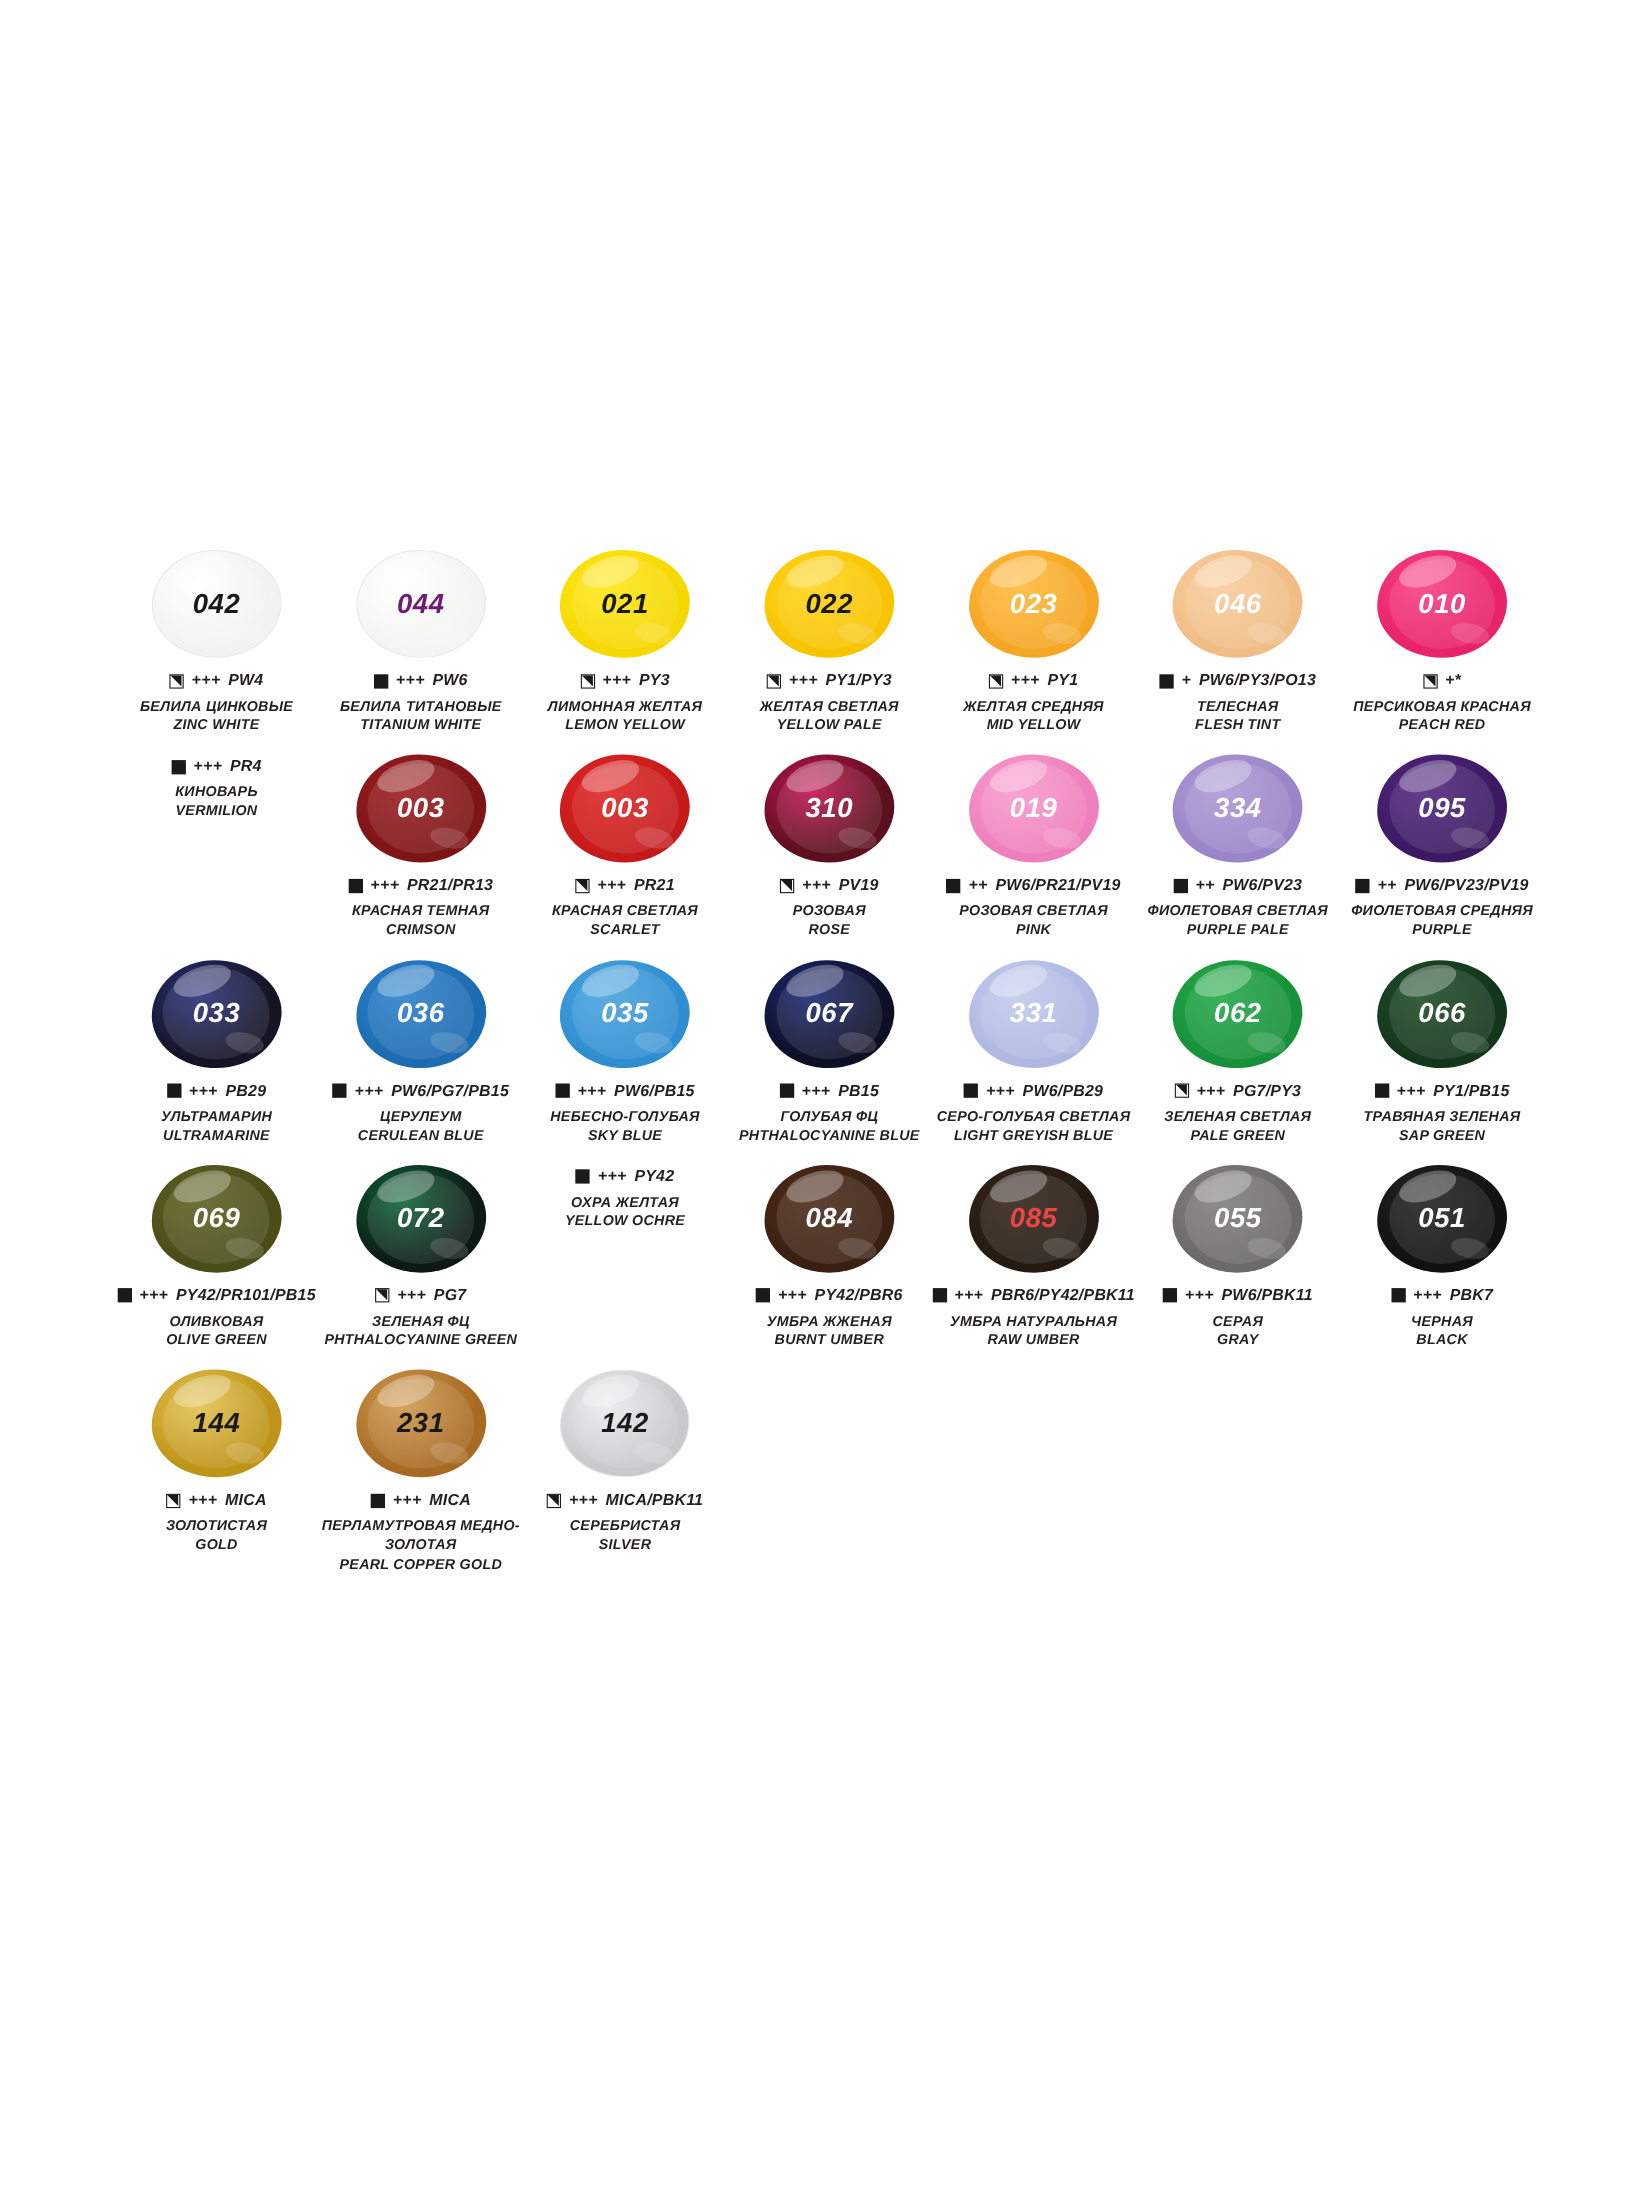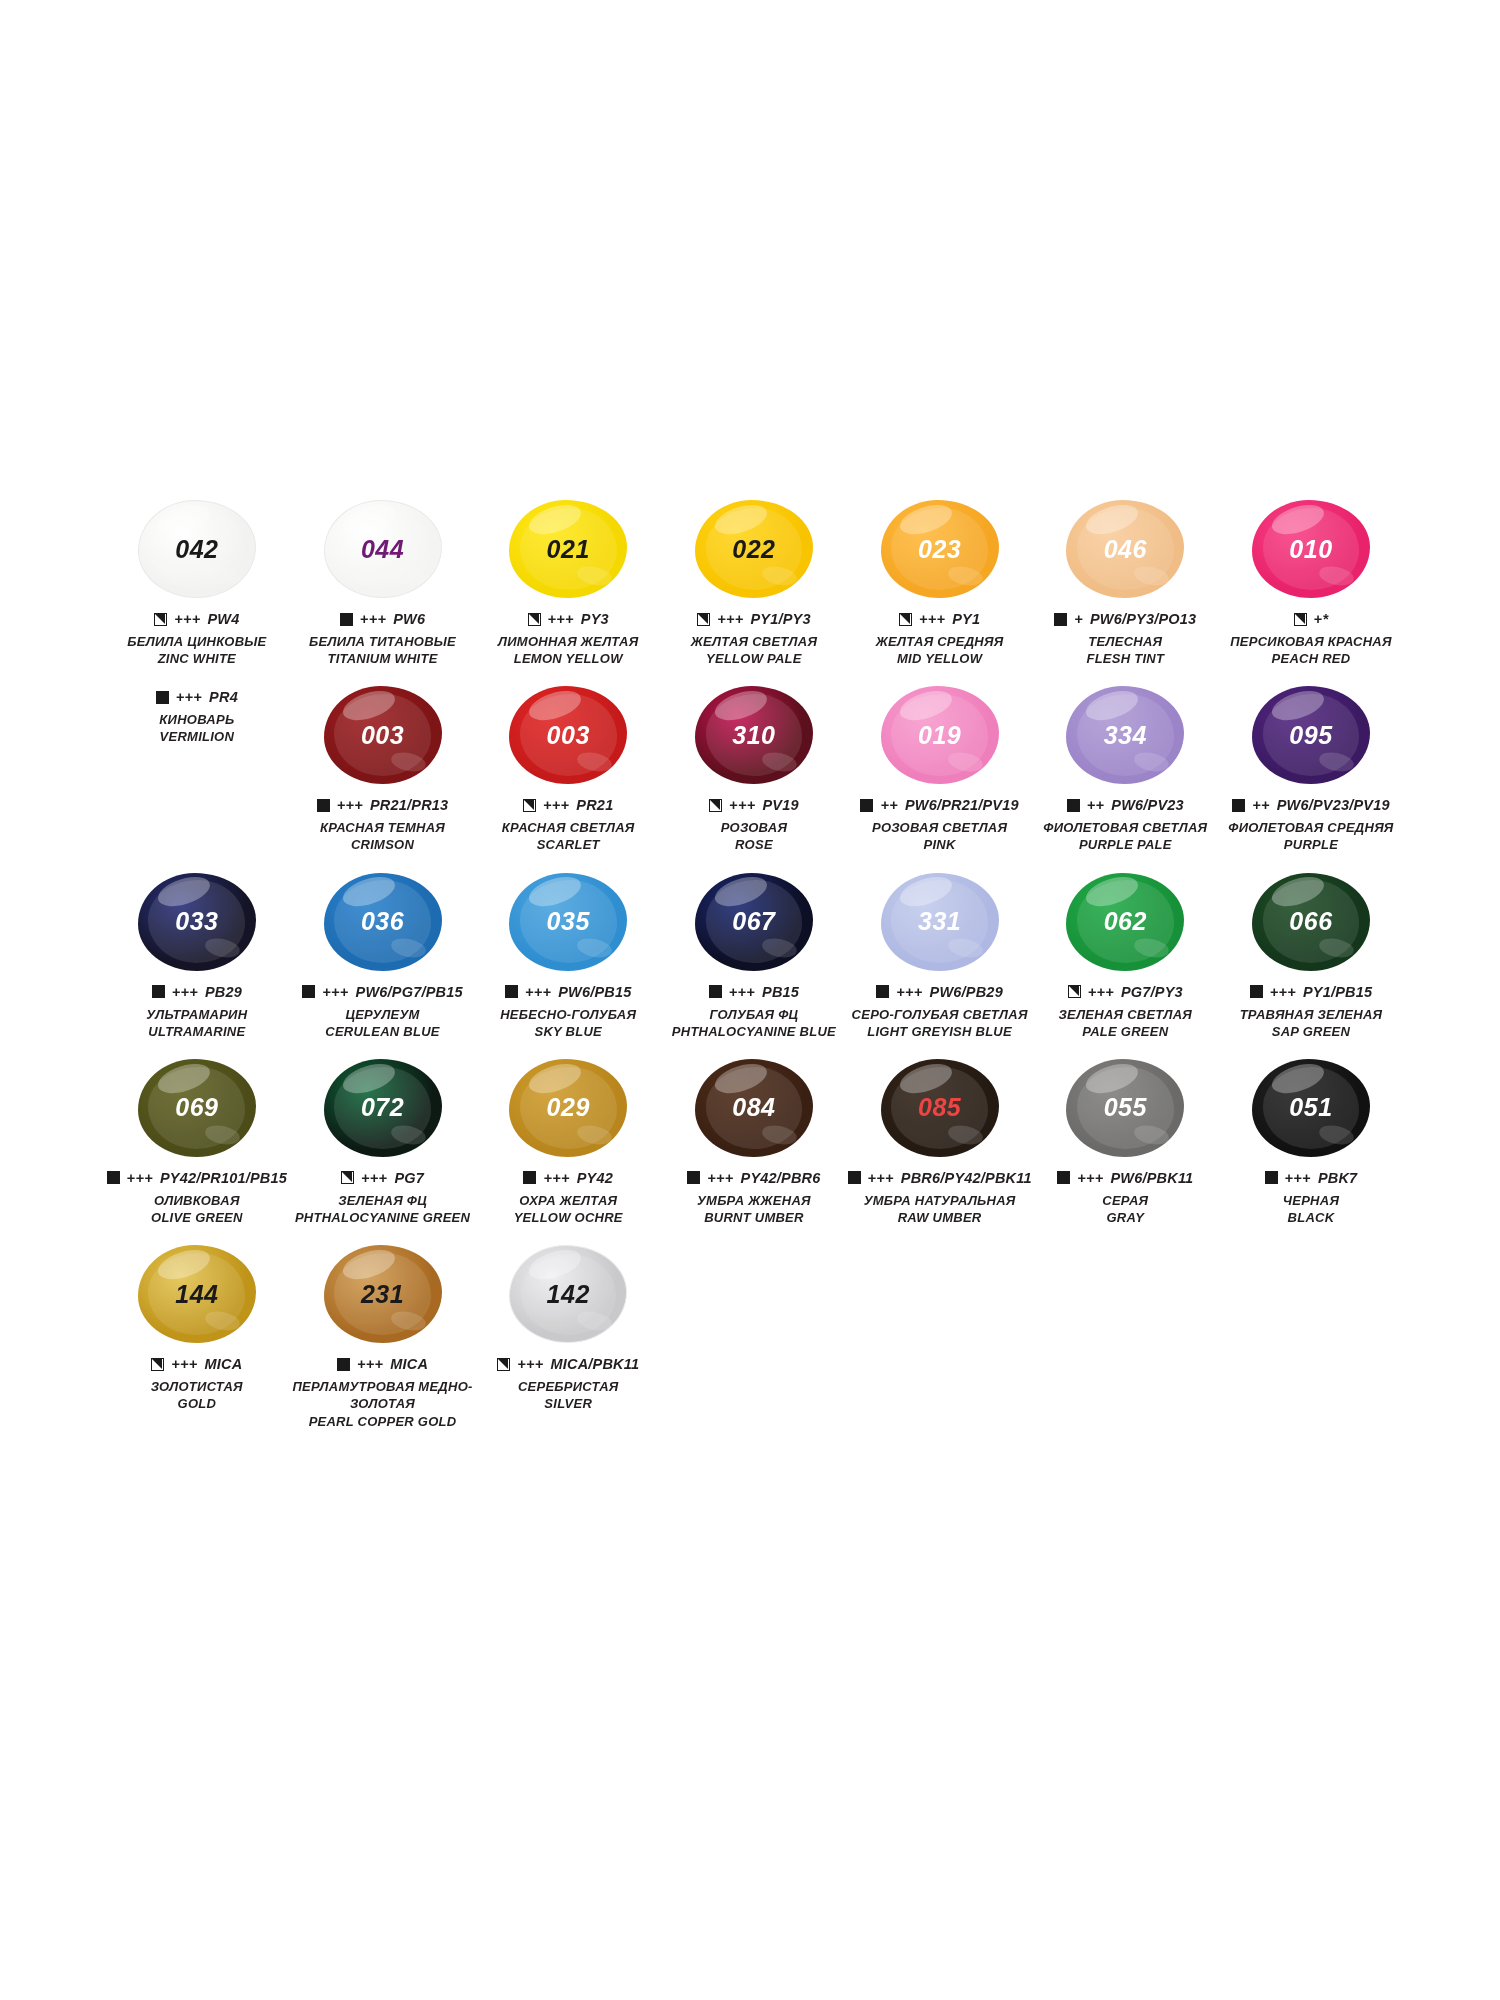--- a/index.html
+++ b/index.html
@@ -584,28 +584,20 @@
             <span class="opacity-icon half"></span>
             <span class="lightfast">+++</span>
             <span class="pigment">PG7</span>
           </div>
           <div class="names">
             <div class="name-ru">ЗЕЛЕНАЯ ФЦ</div>
             <div class="name-en">PHTHALOCYANINE GREEN</div>
           </div>
         </div>
         <div class="cell">
-          <div class="swatch-wrap">
-            <div class="blob">
-              <div class="body" style="background: radial-gradient(at 36% 32%, rgb(207, 156, 44) 0%, rgb(184, 134, 29) 62%, rgb(184, 134, 29) 100%);"></div>
-              <div class="gloss"></div>
-              <div class="gloss2"></div>
-              <div class="num" style="color: rgb(255, 255, 255);">029</div>
-            </div>
-          </div>
           <div class="meta">
             <span class="opacity-icon full"></span>
             <span class="lightfast">+++</span>
             <span class="pigment">PY42</span>
           </div>
           <div class="names">
             <div class="name-ru">ОХРА ЖЕЛТАЯ</div>
             <div class="name-en">YELLOW OCHRE</div>
           </div>
         </div>

